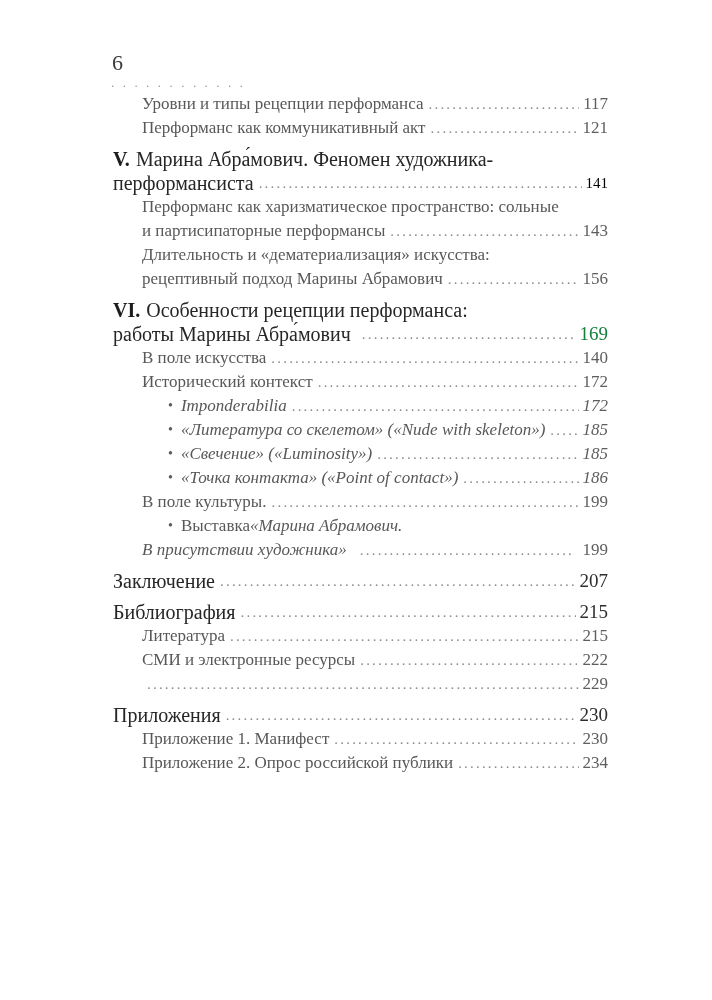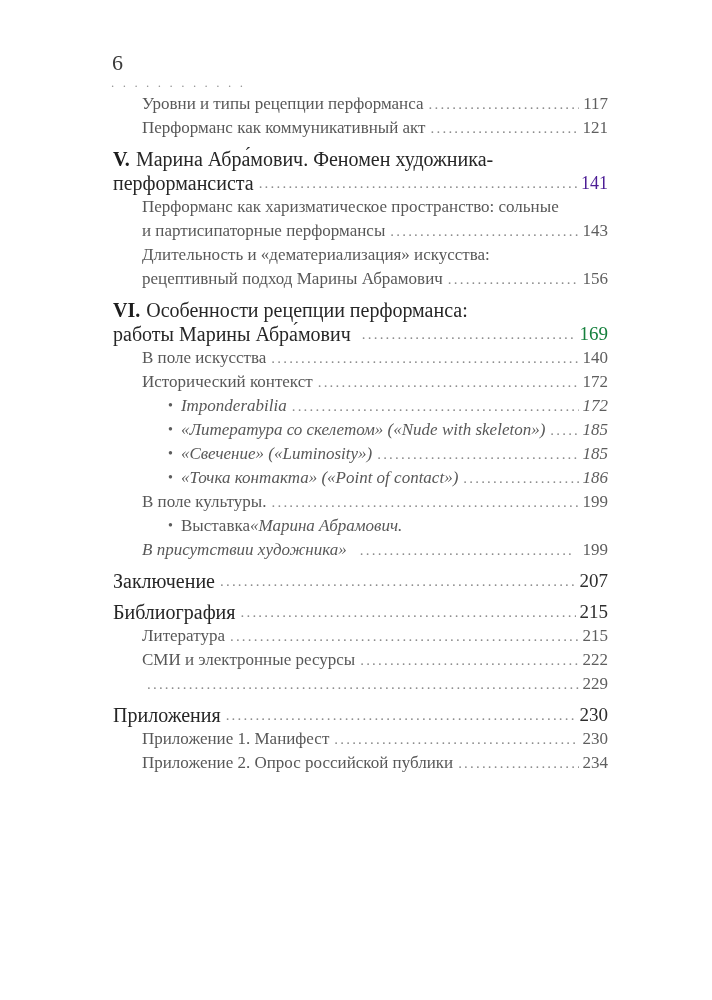--- a/index.html
+++ b/index.html
@@ -68,21 +68,21 @@
       <span class="pg">121</span>
     </div>
 
     <div class="row chapter">
       <span class="num">V.</span>
       <span>Марина Абра́мович. Феномен художника-</span>
     </div>
     <div class="row chapter-cont">
       <span>перформансиста</span>
       <span class="leader"></span>
-      <span class="pg" style="font-size:18px;color:#4c1d95;">141</span>
+      <span class="pg" style="font-size:15px;color:#000000;">141</span>
     </div>
 
     <div class="row sub">
       <span>Перформанс как харизматическое пространство: сольные</span>
     </div>
     <div class="row sub">
       <span>и партисипаторные перформансы</span>
       <span class="leader"></span>
       <span class="pg">143</span>
     </div>

